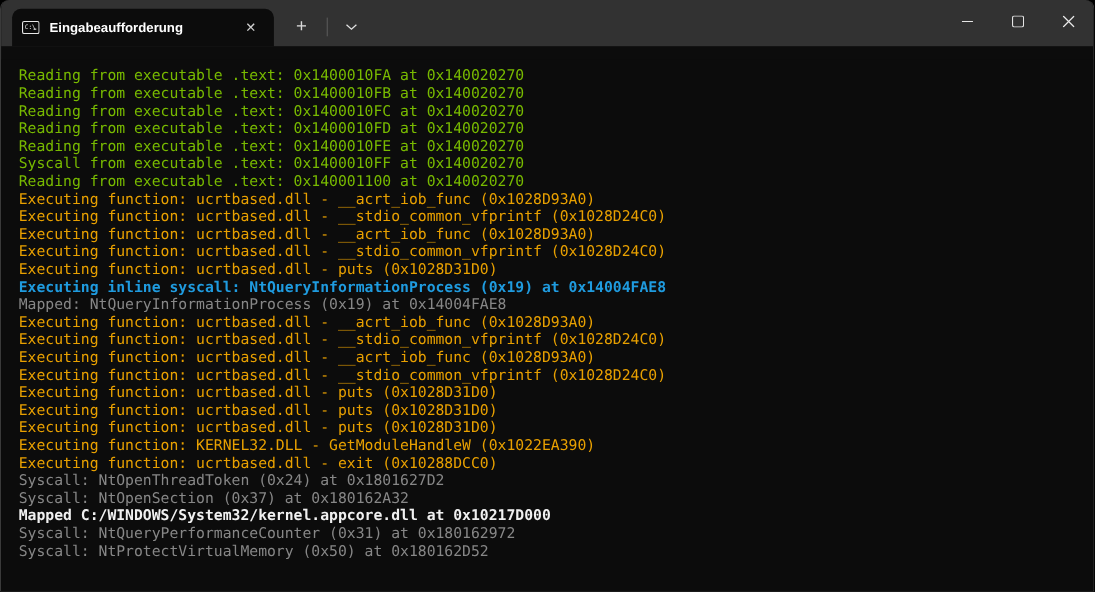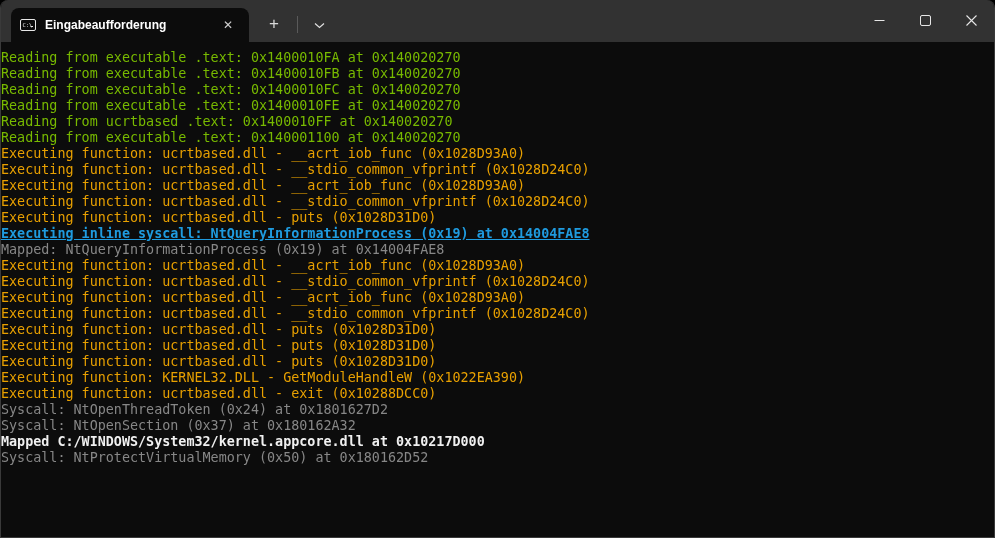--- a/index.html
+++ b/index.html
@@ -74,33 +74,34 @@
     display:flex;
   }
   .win-btn{
     width:46px;height:42px;
     display:flex;align-items:center;justify-content:center;
   }
   
   .terminal{
     flex:1;
     background:var(--bg);
-    padding:8px 4px 0 0;
+    padding:8px 4px 0 16px;
     font-family:"DejaVu Sans Mono",monospace;
     font-size:13.4px;
     overflow:hidden;
+    margin-top:12px;
   }
   .line{
     height:16px;line-height:16px;
     white-space:pre;
     letter-spacing:0;
   }
   .line.green{color:var(--green);}
   .line.yellow{color:var(--yellow);}
-  .line.blue{color:var(--blue);text-decoration:underline;}
+  .line.blue{color:var(--blue);}
   .line.gray{color:var(--gray);}
   .line.white{color:var(--white);}
   .line.bold{font-weight:700;}
 </style>
 </head>
 <body>
 
 <div class="window">
 
   <div class="titlebar">
@@ -152,38 +153,40 @@
         </span>
       </div>
     </div>
 
   </div>
 
   <div class="terminal">
       <div class="line green">Reading from executable .text: 0x1400010FA at 0x140020270</div>
       <div class="line green">Reading from executable .text: 0x1400010FB at 0x140020270</div>
       <div class="line green">Reading from executable .text: 0x1400010FC at 0x140020270</div>
+      <div class="line green">Reading from executable .text: 0x1400010FD at 0x140020270</div>
       <div class="line green">Reading from executable .text: 0x1400010FE at 0x140020270</div>
-      <div class="line green">Reading from ucrtbased .text: 0x1400010FF at 0x140020270</div>
+      <div class="line green">Syscall from executable .text: 0x1400010FF at 0x140020270</div>
       <div class="line green">Reading from executable .text: 0x140001100 at 0x140020270</div>
       <div class="line yellow">Executing function: ucrtbased.dll - __acrt_iob_func (0x1028D93A0)</div>
       <div class="line yellow">Executing function: ucrtbased.dll - __stdio_common_vfprintf (0x1028D24C0)</div>
       <div class="line yellow">Executing function: ucrtbased.dll - __acrt_iob_func (0x1028D93A0)</div>
       <div class="line yellow">Executing function: ucrtbased.dll - __stdio_common_vfprintf (0x1028D24C0)</div>
       <div class="line yellow">Executing function: ucrtbased.dll - puts (0x1028D31D0)</div>
       <div class="line blue bold">Executing inline syscall: NtQueryInformationProcess (0x19) at 0x14004FAE8</div>
       <div class="line gray">Mapped: NtQueryInformationProcess (0x19) at 0x14004FAE8</div>
       <div class="line yellow">Executing function: ucrtbased.dll - __acrt_iob_func (0x1028D93A0)</div>
       <div class="line yellow">Executing function: ucrtbased.dll - __stdio_common_vfprintf (0x1028D24C0)</div>
       <div class="line yellow">Executing function: ucrtbased.dll - __acrt_iob_func (0x1028D93A0)</div>
       <div class="line yellow">Executing function: ucrtbased.dll - __stdio_common_vfprintf (0x1028D24C0)</div>
       <div class="line yellow">Executing function: ucrtbased.dll - puts (0x1028D31D0)</div>
       <div class="line yellow">Executing function: ucrtbased.dll - puts (0x1028D31D0)</div>
       <div class="line yellow">Executing function: ucrtbased.dll - puts (0x1028D31D0)</div>
       <div class="line yellow">Executing function: KERNEL32.DLL - GetModuleHandleW (0x1022EA390)</div>
       <div class="line yellow">Executing function: ucrtbased.dll - exit (0x10288DCC0)</div>
       <div class="line gray">Syscall: NtOpenThreadToken (0x24) at 0x1801627D2</div>
       <div class="line gray">Syscall: NtOpenSection (0x37) at 0x180162A32</div>
       <div class="line white bold">Mapped C:/WINDOWS/System32/kernel.appcore.dll at 0x10217D000</div>
+      <div class="line gray">Syscall: NtQueryPerformanceCounter (0x31) at 0x180162972</div>
       <div class="line gray">Syscall: NtProtectVirtualMemory (0x50) at 0x180162D52</div>
     </div>
 
 </div>
 
 </body></html>

